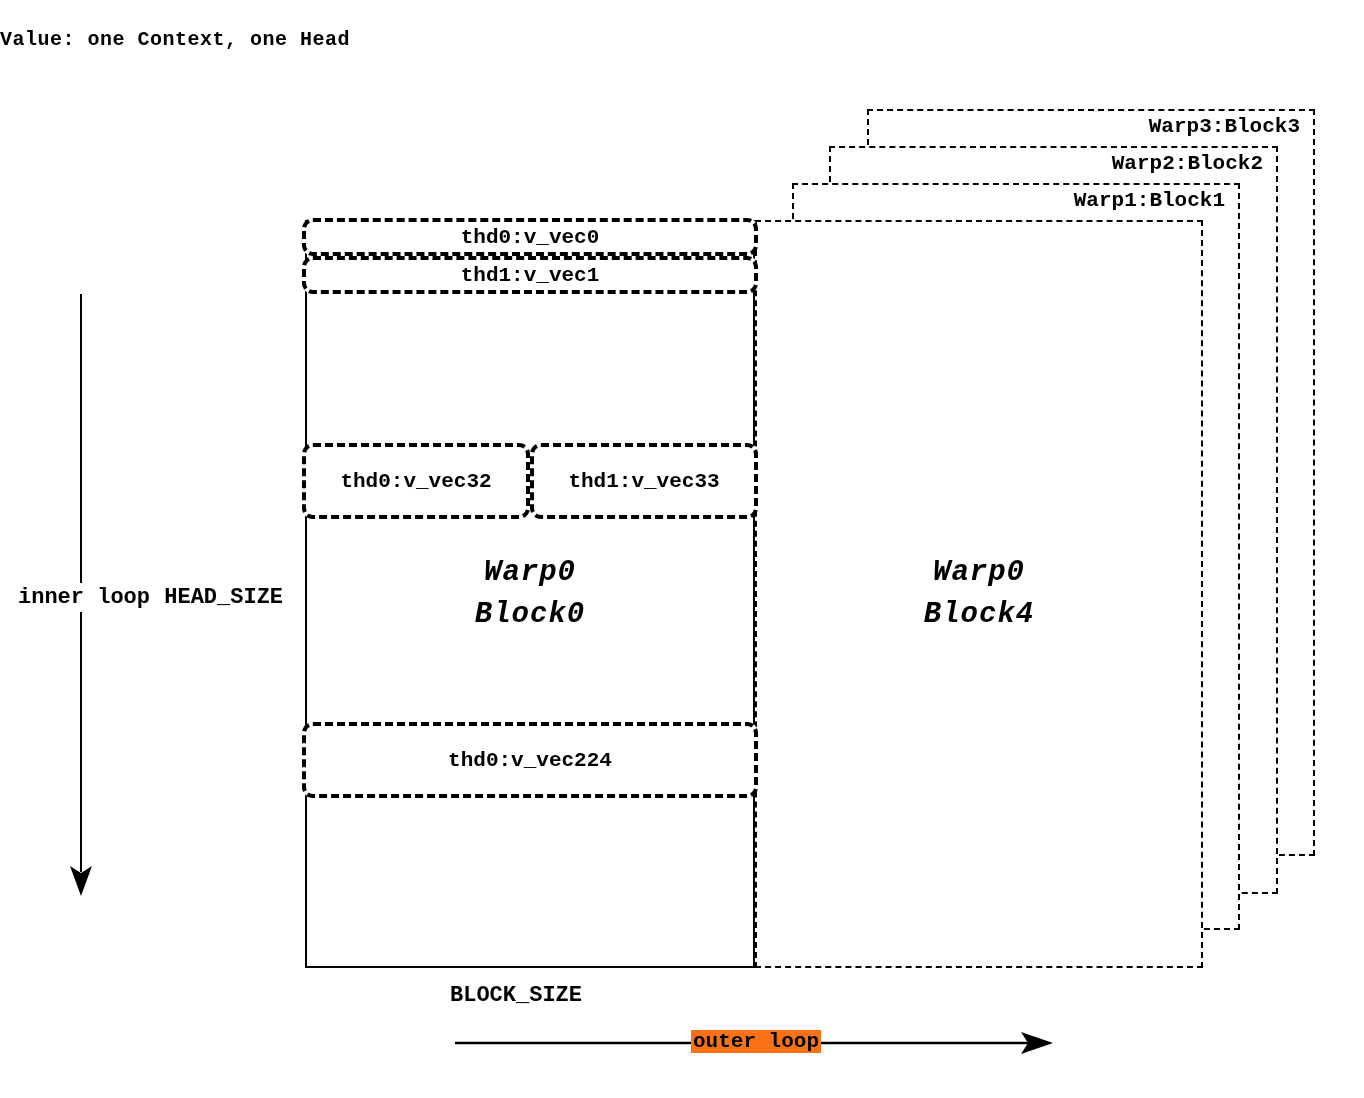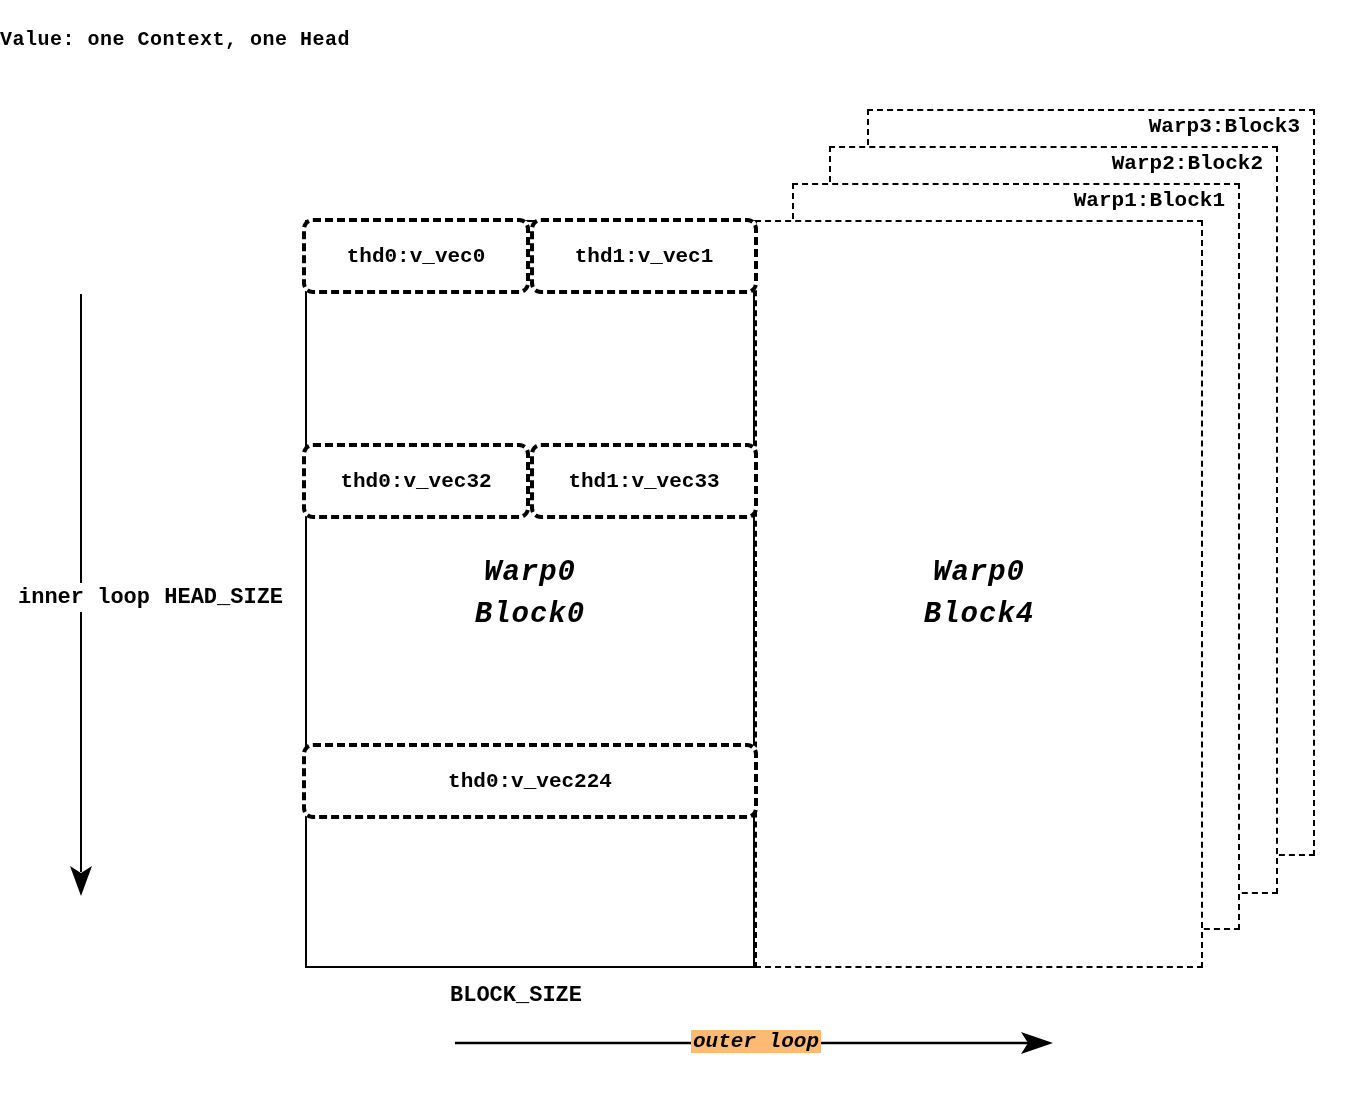--- a/index.html
+++ b/index.html
@@ -74,23 +74,23 @@
     letter-spacing: 1px;
   }
   
   .vec-row {
     position: absolute;
     left: -5px; right: -5px;
     height: 76px;
     display: flex;
     z-index: 6;
   }
-  .row-0 { top: -4px; }
+  .row-0 { top: -4px; flex-direction: column; }
   .row-1 { top: 221px; text-align: right; }
-  .row-2 { top: 521px; }
+  .row-2 { top: 500px; }
   .vec-cell {
     flex: 1 1 0;
     border: 4px dashed #000000;
     border-radius: 11px;
     background: #ffffff;
     box-sizing: border-box;
     display: flex;
     align-items: center;
     justify-content: center;
     font-size: 21px;
@@ -119,23 +119,22 @@
     position: absolute;
     left: 450px;
     top: 983px;
     font-size: 22px;
     z-index: 8;
   }
   .outer-loop-label {
     position: absolute;
     left: 691px;
     top: 1030px;
-    background: #fdba74;
+    background: #f97316;
     font-size: 21px;
-    font-style: italic;
     padding: 0 2px;
     white-space: nowrap;
     z-index: 8;
   }
 </style>
 </head>
 <body>
 
 <div class="canvas">
 

